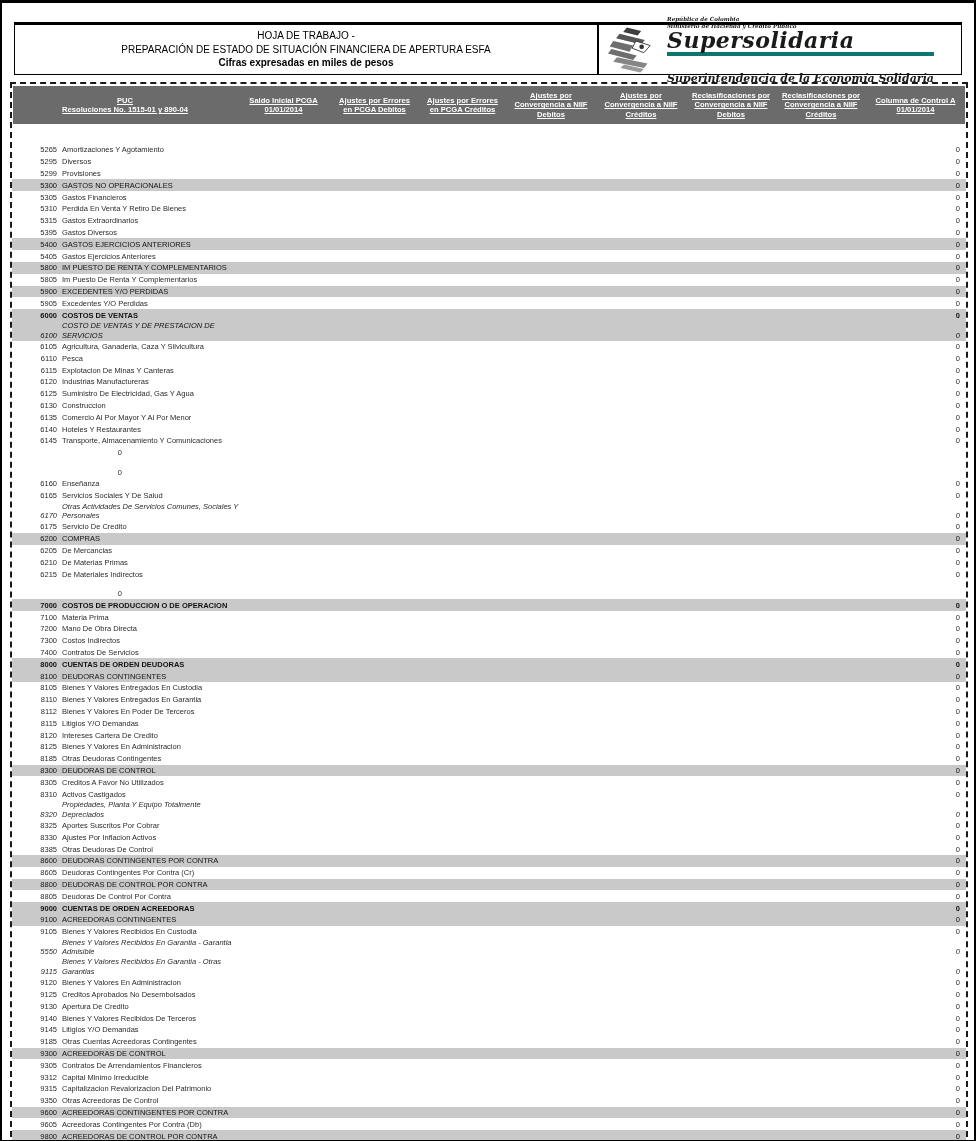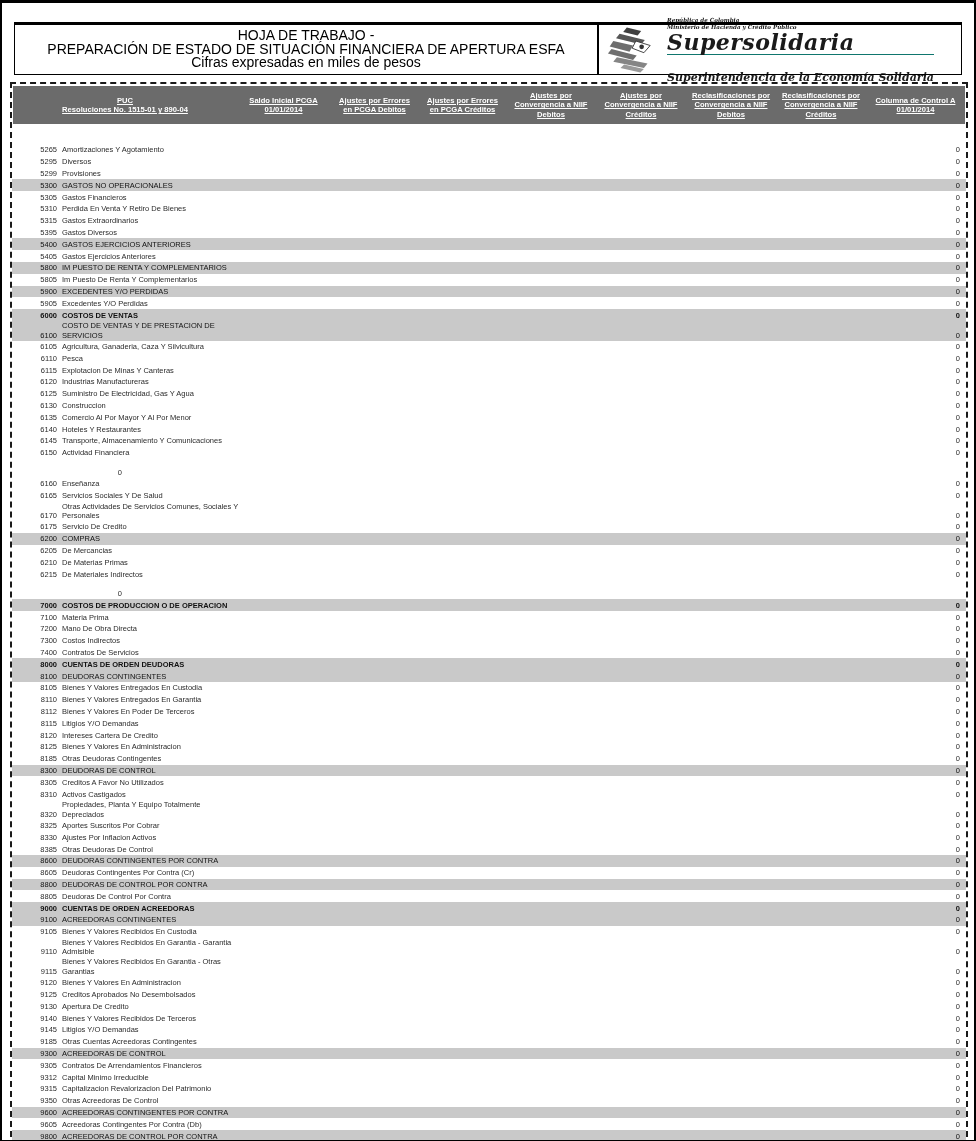--- a/index.html
+++ b/index.html
@@ -21,38 +21,38 @@
     margin:19px 12px 0 12px;
     height:49px;
     border:1px solid #000;
     border-top:3px solid #000;
     display:flex;
   }
   .title-left{
     width:582px;
     border-right:2px solid #000;
     display:flex;flex-direction:column;justify-content:center;align-items:center;
-    font-size:14px;line-height:13.5px;color:#000;
-  }
-  .title-left .t3{font-weight:normal;}
+    font-size:10px;line-height:13.5px;color:#000;
+  }
+  .title-left .t3{font-weight:bold;}
   .title-right{
     flex:1;display:flex;align-items:center;gap:6px;padding-left:8px;
   }
   .logo-icon{width:54px;height:46px;flex:0 0 auto;}
   .logo-text{display:flex;flex-direction:column;color:#1a1a1a;}
   .logo-org{
     font-family:"DejaVu Serif", serif;
     font-style:italic;font-weight:bold;
     font-size:5.6px;line-height:6.6px;
   }
   .logo-name{
     font-family:"DejaVu Serif", serif;
     font-style:italic;font-weight:bold;
     font-size:22px;line-height:23px;letter-spacing:.5px;
-    border-bottom:1px solid #0f766e;
+    border-bottom:4px solid #0f766e;
     padding-right:10px;
   }
   .logo-tag{
     font-family:"DejaVu Serif", serif;
     font-style:italic;font-weight:bold;
     font-size:11px;line-height:9px;margin-top:18px;
   }
   
   .tablewrap{
     margin:7px 6px 0 8px;
@@ -75,21 +75,21 @@
     padding:0 4px;
   }
   .tbody{padding-top:20px;}
   .row{
     display:flex;align-items:flex-end;
     height:11.8px;
     box-sizing:border-box;
   }
   .row .cell-puc{flex:1;min-width:0;}
   .row .line{line-height:11.4px;white-space:nowrap;}
-  .row.two{height:19.6px;}
+  .row.two{height:19.6px;font-style:italic;}
   .row.two .line{line-height:9.7px;}
   .row .code{display:inline-block;width:45px;text-align:right;}
   .row .nm{margin-left:5px;}
   .row .cell-val{
     width:110px;text-align:right;padding-right:6px;
     line-height:11.4px;
   }
   .row.two .cell-val{line-height:9.7px;}
   .row{font-size:7.5px;color:#2b2b2b;}
   .row.section,.row.section-bold{background:var(--section-bg,#c9c9c9);color:#111;}
@@ -316,23 +316,20 @@
           </div>
           <div class="cell-val">0</div>
         </div>
         <div class="row normal">
           <div class="cell-puc">
             <div class="line"><span class="code">6145</span><span class="nm">Transporte, Almacenamiento Y Comunicaciones</span></div>
           </div>
           <div class="cell-val">0</div>
         </div>
         <div class="row normal">
-          <div class="cell-puc">
-            <div class="line"><span class="code">6150</span><span class="nm">Actividad Financiera</span></div>
-          </div>
           <div class="cell-val">0</div>
         </div>
         <div class="row spacer"></div>
         <div class="row normal">
           <div class="cell-val">0</div>
         </div>
         <div class="row normal">
           <div class="cell-puc">
             <div class="line"><span class="code">6160</span><span class="nm">Enseñanza</span></div>
           </div>
@@ -550,21 +547,21 @@
         </div>
         <div class="row normal">
           <div class="cell-puc">
             <div class="line"><span class="code">9105</span><span class="nm">Bienes Y Valores Recibidos En Custodia</span></div>
           </div>
           <div class="cell-val">0</div>
         </div>
         <div class="row normal two">
           <div class="cell-puc">
             <div class="line"><span class="code"></span><span class="nm">Bienes Y Valores Recibidos En Garantia - Garantia</span></div>
-            <div class="line"><span class="code">9110</span><span class="nm">Admisible</span></div>
+            <div class="line"><span class="code">5550</span><span class="nm">Admisible</span></div>
           </div>
           <div class="cell-val">0</div>
         </div>
         <div class="row normal two">
           <div class="cell-puc">
             <div class="line"><span class="code"></span><span class="nm">Bienes Y Valores Recibidos En Garantia - Otras</span></div>
             <div class="line"><span class="code">9115</span><span class="nm">Garantias</span></div>
           </div>
           <div class="cell-val">0</div>
         </div>

